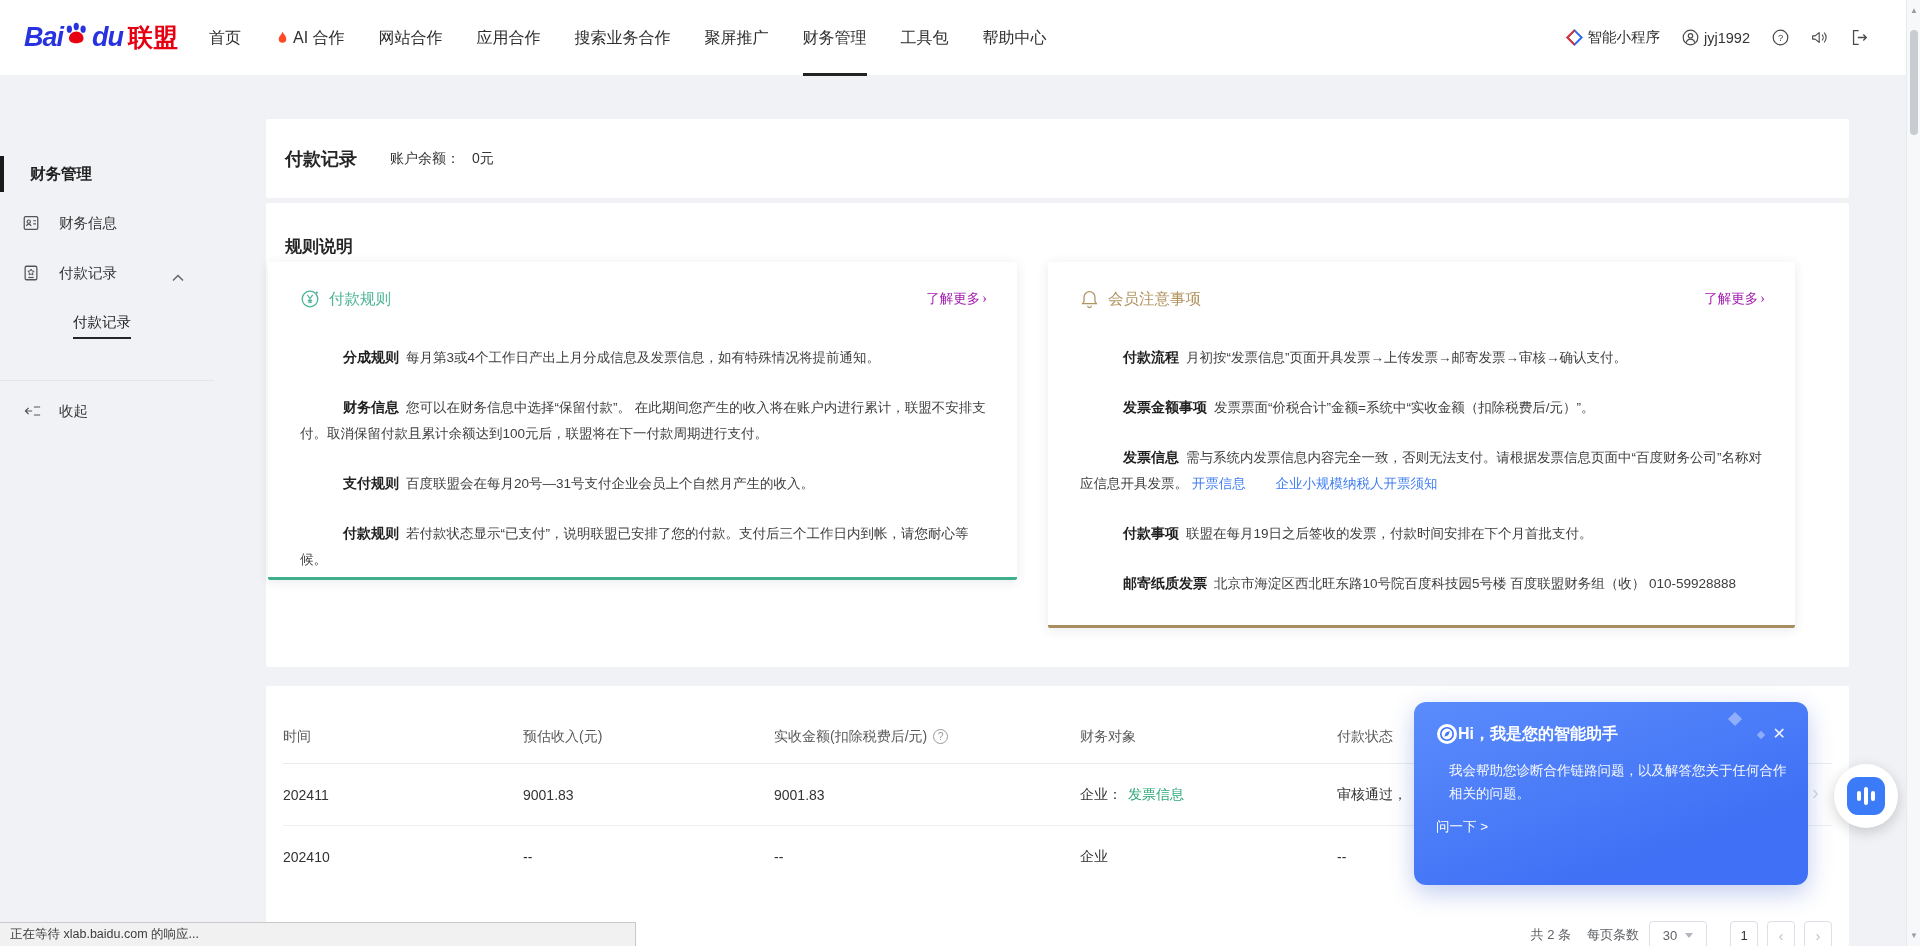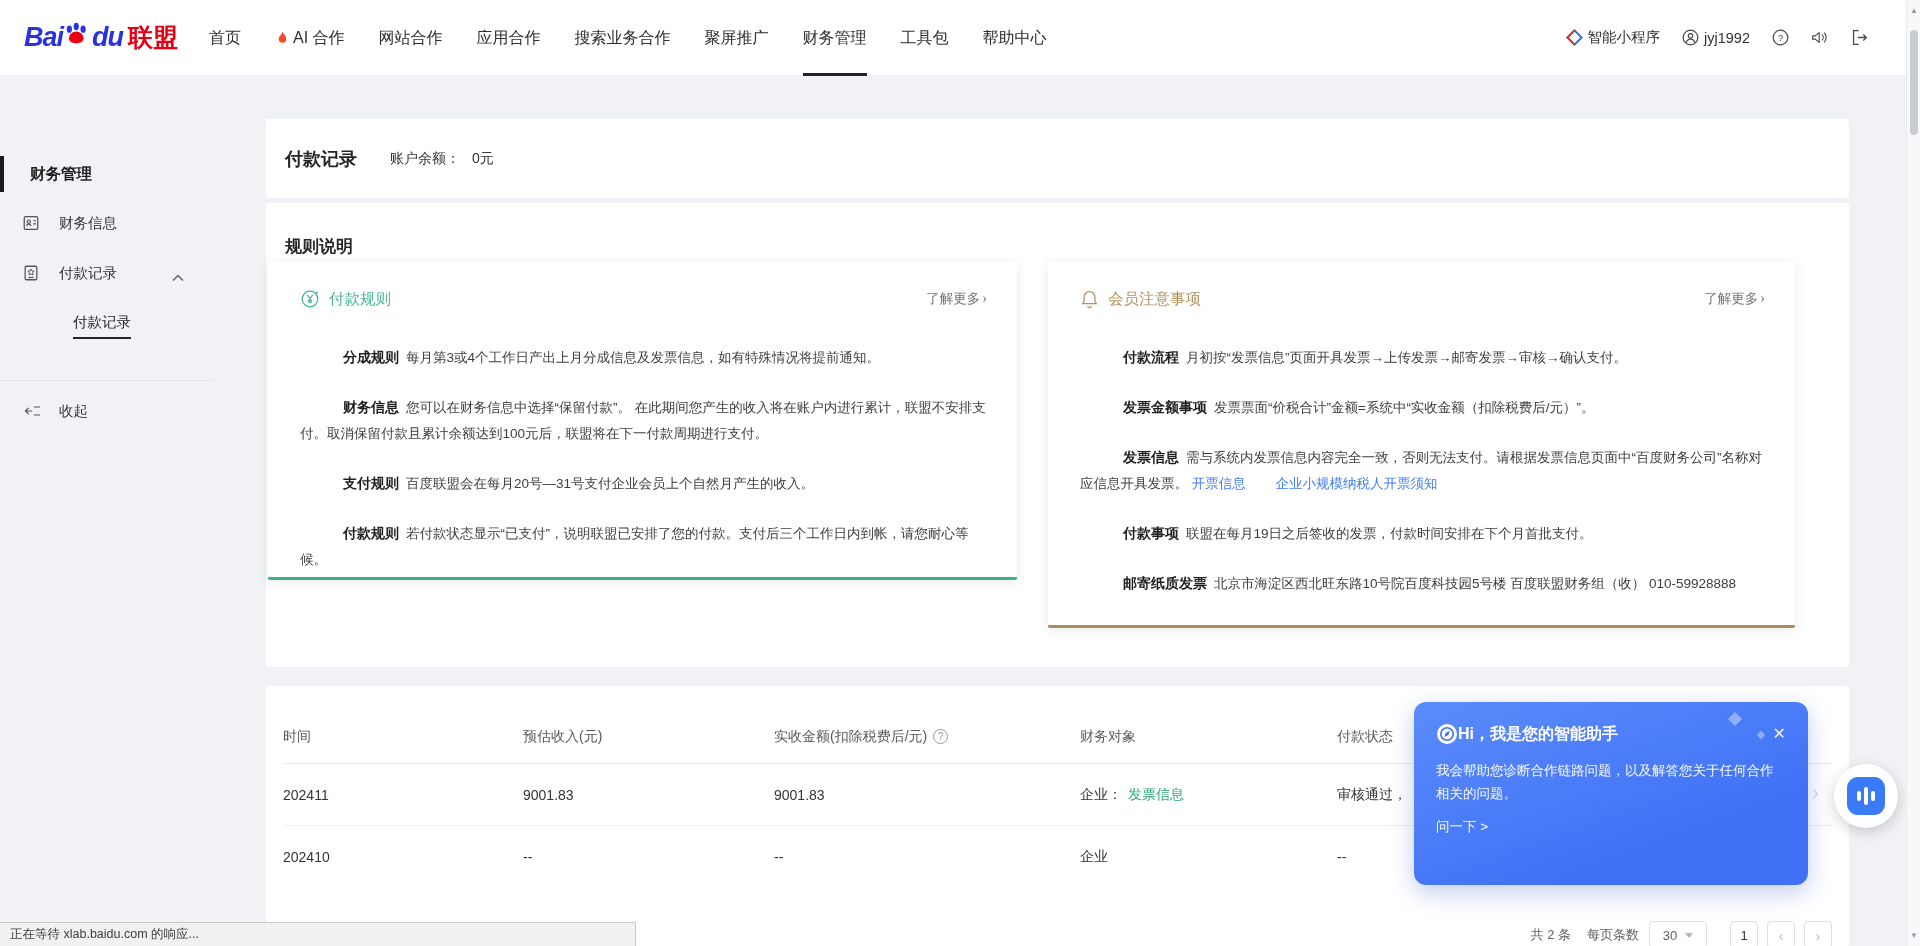--- a/index.html
+++ b/index.html
@@ -49,21 +49,21 @@
   .rules-title { position:absolute; left:19px; top:32px; font-size:17px; font-weight:bold; color:#262626; }
   .cards { position:absolute; left:2px; top:59px; display:flex; gap:31px; }
   .card { background:#fff; border-radius:2px; box-shadow:0 2px 12px rgba(31,45,61,.10);
     padding:26px 30px 0 32px; }
   .card.c1 { width:749px; height:318px; border-bottom:3px solid #3fae8c; }
   .card.c2 { width:747px; height:366px; border-bottom:3px solid #a98c5f; }
   .card-head { display:flex; align-items:center; height:22px; }
   .card-head .c-title { margin-left:9px; font-size:15.5px; }
   .c1 .c-title { color:#4cb496; }
   .c2 .c-title { color:#b0935f; }
-  .card-head .more { margin-left:auto; color:#737373; font-size:13.5px; cursor:pointer;font-family:Liberation Serif, serif; }
+  .card-head .more { margin-left:auto; color:#a21caf; font-size:13.5px; cursor:pointer;font-family:Liberation Serif, serif; }
   .card-head .more .arr { font-size:14px; margin-left:2px; }
   .card-body { margin-top:34px; }
   .card-body p { font-size:13.5px; color:#3d3d3d; line-height:26px; margin:0 0 23px 0; }
   .card-body b { color:#1f1f1f; margin-right:7px; font-size:14px;margin-left:43px; }
   .card-body a.blue { color:#3f7df2; text-decoration:none; cursor:pointer; }
   .card-body a.blue + a.blue { margin-left:26px; }
   
   .panel3 { top:686px; height:260px; }
   .table { position:absolute; left:17px; right:17px; top:24px; }
   .trow { display:grid; grid-template-columns:240px 251px 306px 257px 1fr; align-items:center; }
@@ -87,21 +87,21 @@
     display:flex; align-items:center; justify-content:center; margin-left:9px; cursor:pointer; }
   .pg-box.page { color:#333; }
   .pg-box.nav-arrow { color:#c0c4cc; font-size:15px; }
   
   .assist-pop { position:absolute; left:1414px; top:702px; width:394px; height:183px; border-radius:12px;
     background:linear-gradient(160deg,#5b8cfc 0%,#3f70f5 75%); box-shadow:0 8px 24px rgba(40,80,200,.28);
     color:#fff; padding:21px 22px; z-index:60; }
   .ap-head { display:flex; align-items:center; }
   .ap-title { font-size:16px; font-weight:bold; }
   .ap-close { margin-left:auto; font-size:16px; color:#fff; cursor:pointer; opacity:.92; line-height:1; }
-  .ap-body { margin-top:14px; font-size:13.5px; line-height:23px; width:340px; color:rgba(255,255,255,.96); }
+  .ap-body { margin-top:14px; font-size:13.5px; line-height:23px; width:340px; color:rgba(255,255,255,.96);margin-left:13px; }
   .ap-cta { margin-top:13px; font-size:13.5px; cursor:pointer; }
   .spark { position:absolute; background:rgba(255,255,255,.38); transform:rotate(45deg); }
   .spark.s1 { width:10px; height:10px; right:68px; top:12px; }
   .spark.s2 { width:6px; height:6px; right:44px; top:30px; }
   .edge-chevron { position:absolute; left:1812px; top:781px; font-size:20px; color:#d5dae2; z-index:55; }
   .assist-fab { position:absolute; left:1834px; top:764px; width:64px; height:64px; border-radius:50%;
     background:#fff; box-shadow:0 4px 14px rgba(0,0,0,.18); display:flex; align-items:center;
     justify-content:center; cursor:pointer; z-index:58; }
   .fab-logo { width:38px; height:38px; border-radius:11px; background:#3b7bf8; display:flex;
     align-items:center; justify-content:center; gap:3px; }

